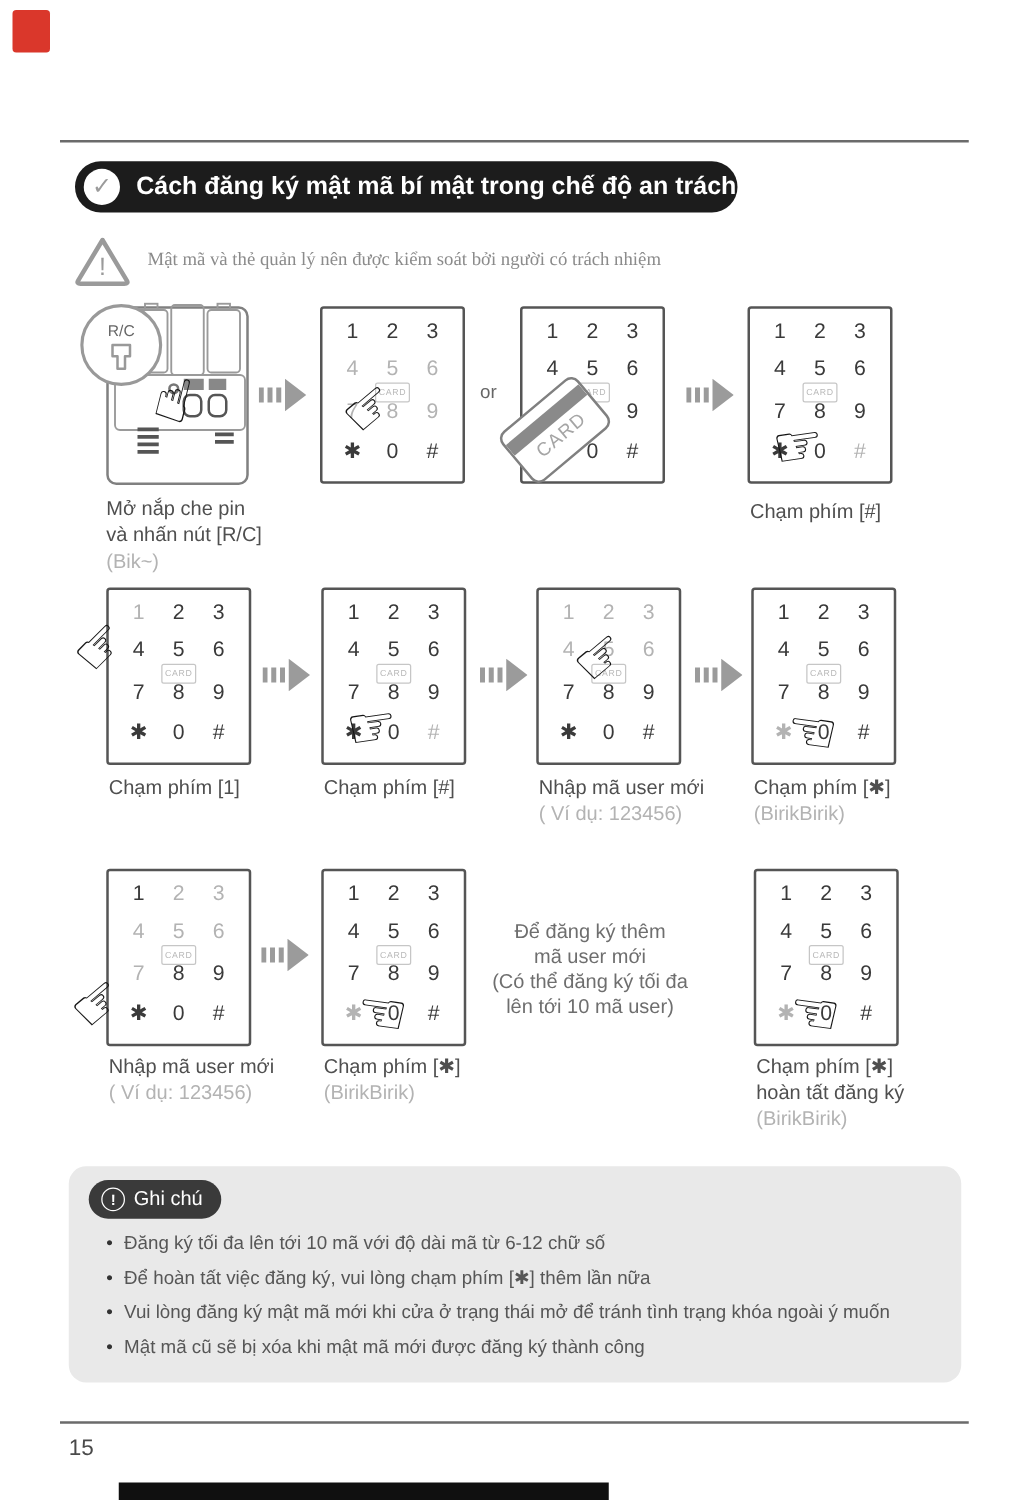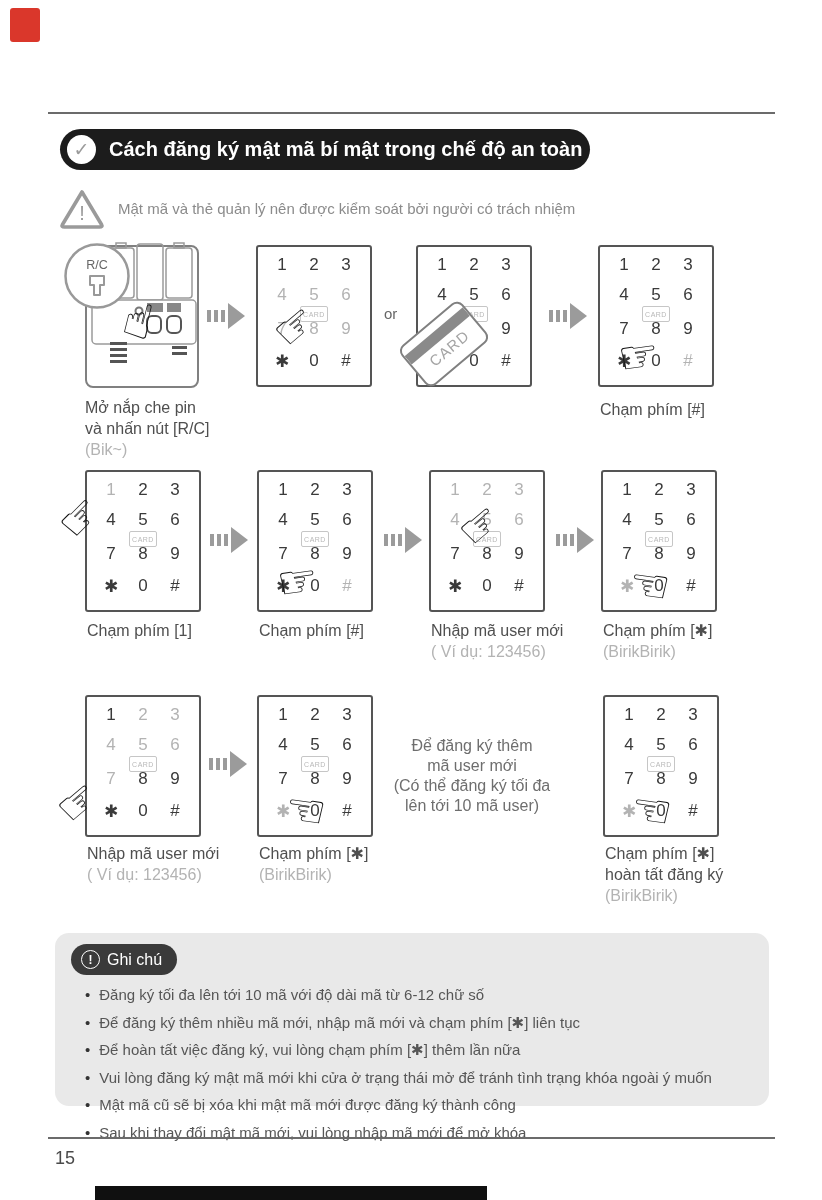--- a/index.html
+++ b/index.html
@@ -18,21 +18,21 @@
   .rule-top{top:112px;} .rule-bottom{top:1137px;}
 
   
   .title-bar{position:absolute;left:60px;top:129px;width:530px;height:41px;background:#1c1c1c;border-radius:21px;
              display:flex;align-items:center;padding-left:7px;box-sizing:border-box;}
   .check-circle{width:29px;height:29px;border-radius:50%;background:#fff;display:flex;align-items:center;
                 justify-content:center;color:#9b9b9b;font-size:19px;font-weight:bold;flex:0 0 auto;}
   .title-text{color:#fff;font-size:20px;font-weight:bold;margin-left:13px;white-space:nowrap;}
 
   
-  .warn-text{position:absolute;left:118px;top:200px;font-size:15px;color:#8b8b8b;}
+  .warn-text{position:absolute;left:118px;top:200px;font-size:15px;color:#8b8b8b;font-family:Liberation Serif, serif;}
 
   
   .kp{position:absolute;width:112px;height:138px;background:#fff;border:2px solid #555;border-radius:3px;}
   .kp .key{position:absolute;transform:translate(-50%,-50%);font-size:17px;font-weight:500;color:#3a3a3a;z-index:2;}
   .kp .key.light{color:#b3b3b3;}
   .kp .chip{position:absolute;left:56px;top:67px;transform:translate(-50%,-50%);width:26px;height:14px;
             border:1.5px solid #c6c6c6;border-radius:2px;background:#fff;display:flex;align-items:center;
             justify-content:center;font-size:7px;letter-spacing:.5px;color:#b8b8b8;z-index:1;}
   .hand{position:absolute;font-family:"DejaVu Sans",sans-serif;font-size:46px;line-height:1;color:#151515;z-index:5;}
   .hand-0{left:16px;top:56px;transform:rotate(-40deg);}
@@ -81,21 +81,21 @@
 <body>
 
 <div class="page">
 
   <div class="corner-logo"></div>
 
   <div class="rule rule-top"></div>
 
   <div class="title-bar">
     <span class="check-circle">✓</span>
-    <span class="title-text">Cách đăng ký mật mã bí mật trong chế độ an toàn</span>
+    <span class="title-text">Cách đăng ký mật mã bí mật trong chế độ an trách</span>
   </div>
 
   <svg class="abs" style="left:56px;top:186px" width="52" height="47" viewBox="0 0 52 47">
     <path d="M26 6 L45.5 38.5 Q47 41 43.5 41 L8.5 41 Q5 41 6.5 38.5 Z" fill="none" stroke="#9a9a9a" stroke-width="3.6" stroke-linejoin="round"></path>
     <text x="26" y="34" font-size="20" fill="#9a9a9a" text-anchor="middle" font-family="Liberation Sans, sans-serif">!</text>
   </svg>
   <div class="warn-text">Mật mã và thẻ quản lý nên được kiểm soát bởi người có trách nhiệm</div>
 
   <svg class="abs" style="left:60px;top:240px" width="148" height="152" viewBox="0 0 148 152">
     <rect x="26" y="6" width="112" height="141" rx="7" fill="#fff" stroke="#808080" stroke-width="2"></rect>
@@ -385,25 +385,23 @@
     <span class="line c-sub">(BirikBirik)</span>
   </div>
 
   <div class="note-box">
     <div class="note-pill">
       <span class="note-bang">!</span>
       <span>Ghi chú</span>
     </div>
     <ul class="note-list">
         <li>Đăng ký tối đa lên tới 10 mã với độ dài mã từ 6-12 chữ số</li>
-        <li>Để đăng ký thêm nhiều mã mới, nhập mã mới và chạm phím [✱] liên tục</li>
         <li>Để hoàn tất việc đăng ký, vui lòng chạm phím [✱] thêm lần nữa</li>
         <li>Vui lòng đăng ký mật mã mới khi cửa ở trạng thái mở để tránh tình trạng khóa ngoài ý muốn</li>
         <li>Mật mã cũ sẽ bị xóa khi mật mã mới được đăng ký thành công</li>
-        <li>Sau khi thay đổi mật mã mới, vui lòng nhập mã mới để mở khóa</li>
       </ul>
   </div>
 
   <div class="rule rule-bottom"></div>
   <div class="page-number">15</div>
   <div class="footer-bar"></div>
 
 </div>
 
 </body></html>

